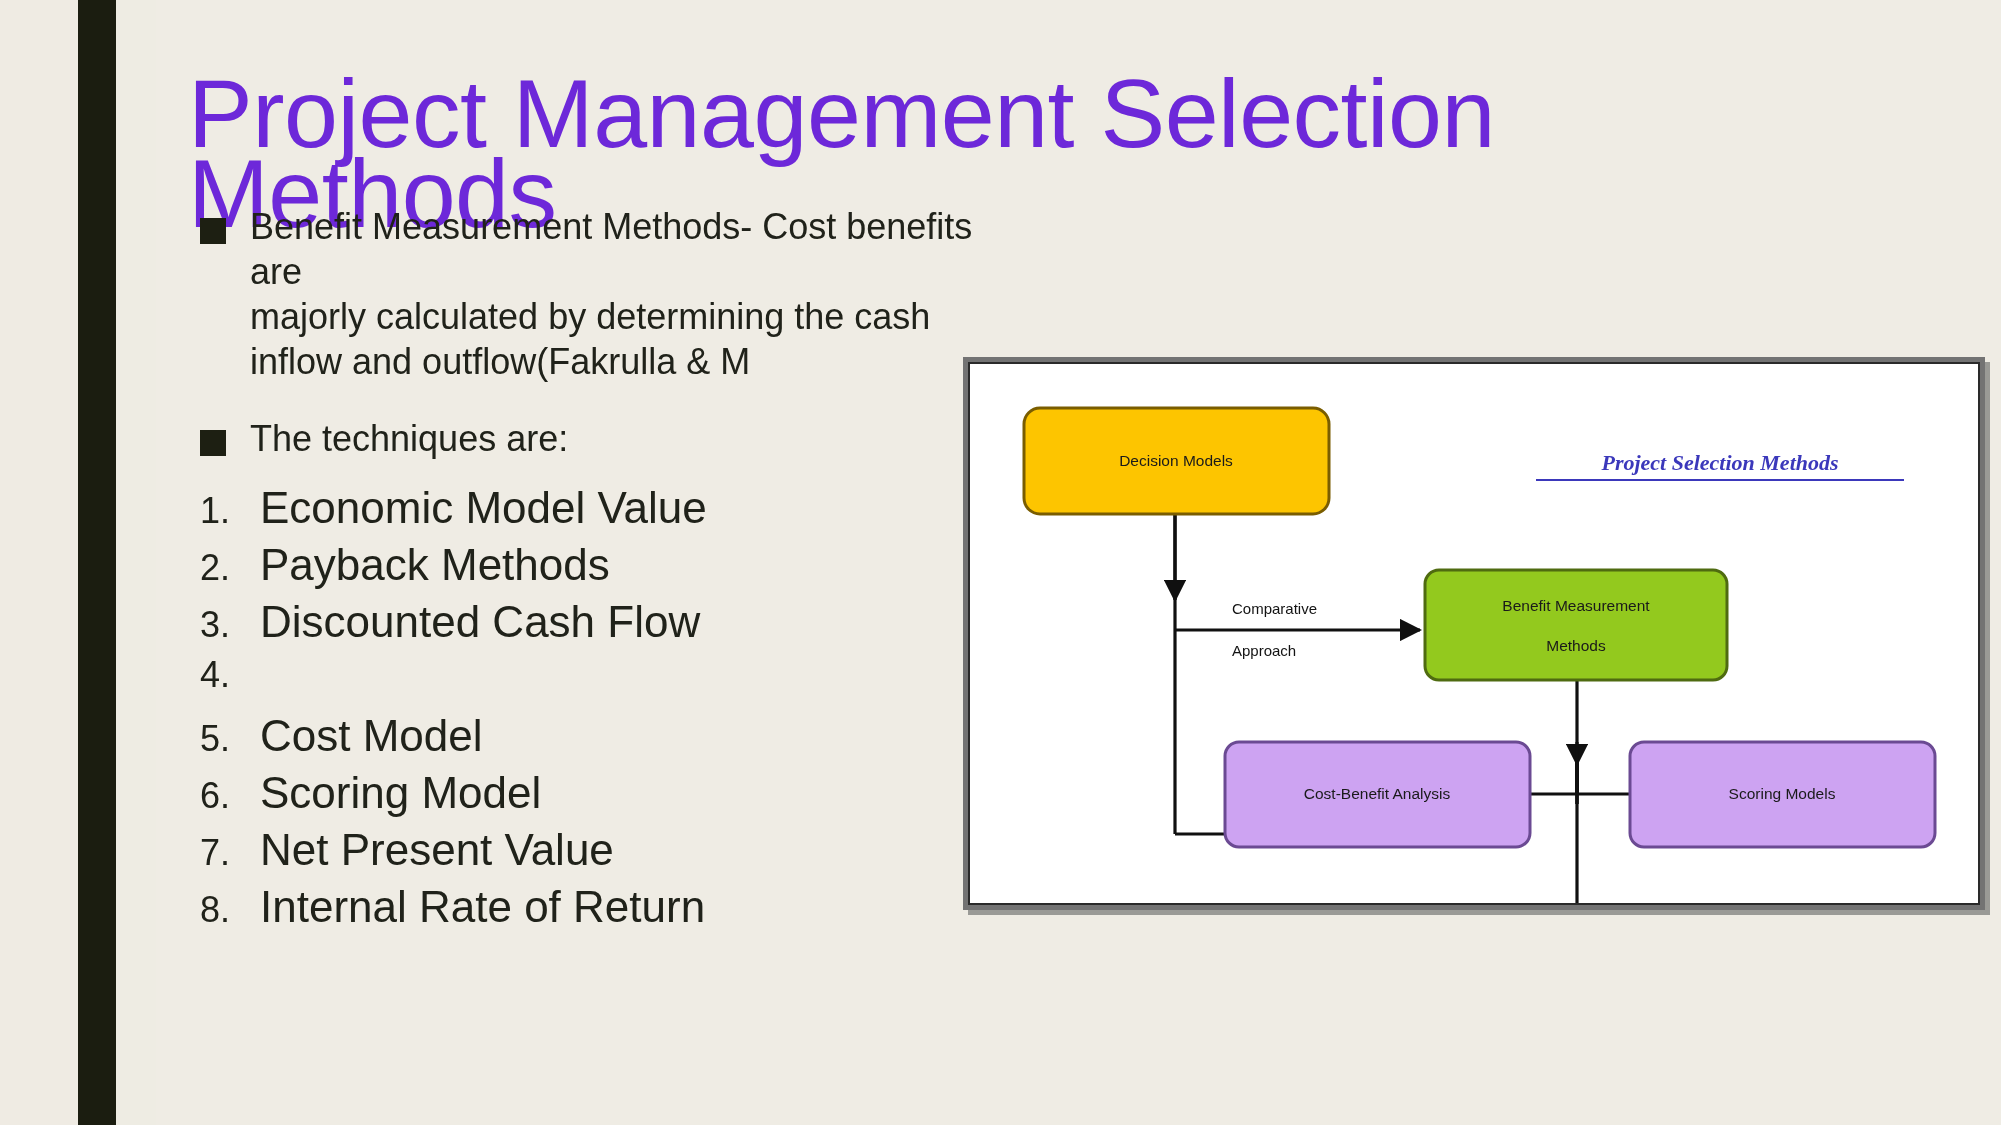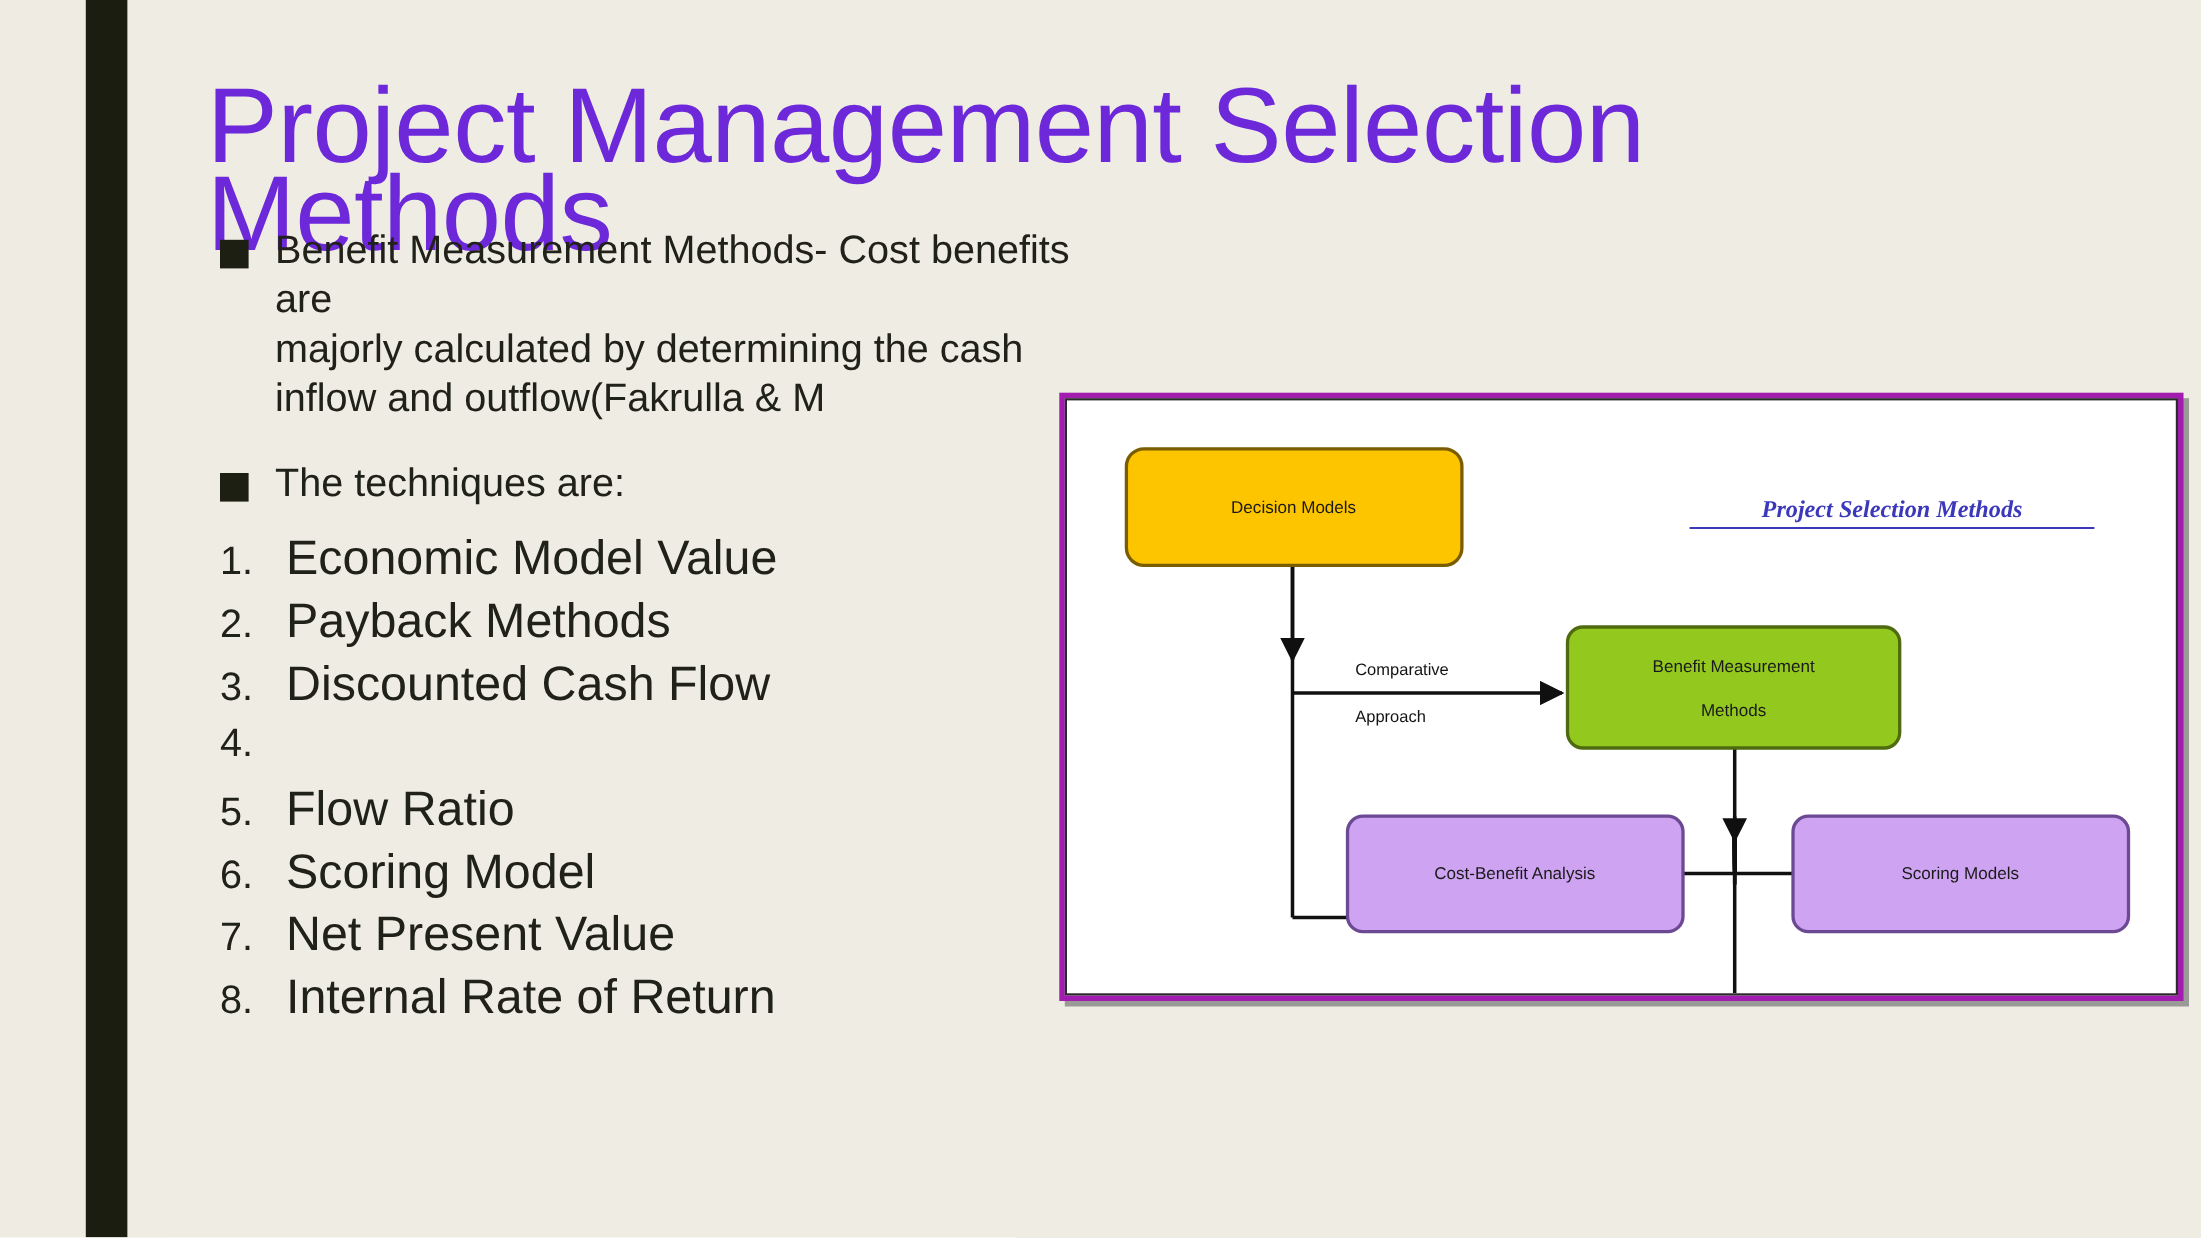--- a/index.html
+++ b/index.html
@@ -123,21 +123,21 @@
     width: 1022px;
     height: 553px;
     background: #9a9a96;
   }
   .picture-frame {
     position: absolute;
     left: 963px;
     top: 357px;
     width: 1022px;
     height: 553px;
-    background: #a21caf;
+    background: #737373;
     padding: 0;
     box-sizing: border-box;
   }
   .picture-inner {
     position: absolute;
     left: 5px;
     top: 5px;
     right: 5px;
     bottom: 5px;
     background: #ffffff;
@@ -224,21 +224,21 @@
       </li>
       <li class="num-row">
         <span class="num-label">3.</span>
         <span class="num-text">Discounted Cash Flow</span>
       </li>
       <li class="num-row">
         <span class="num-label">4.</span>
       </li>
       <li class="num-row">
         <span class="num-label">5.</span>
-        <span class="num-text">Flow Ratio</span>
+        <span class="num-text">Cost Model</span>
       </li>
       <li class="num-row">
         <span class="num-label">6.</span>
         <span class="num-text">Scoring Model</span>
       </li>
       <li class="num-row">
         <span class="num-label">7.</span>
         <span class="num-text">Net Present Value</span>
       </li>
       <li class="num-row">

